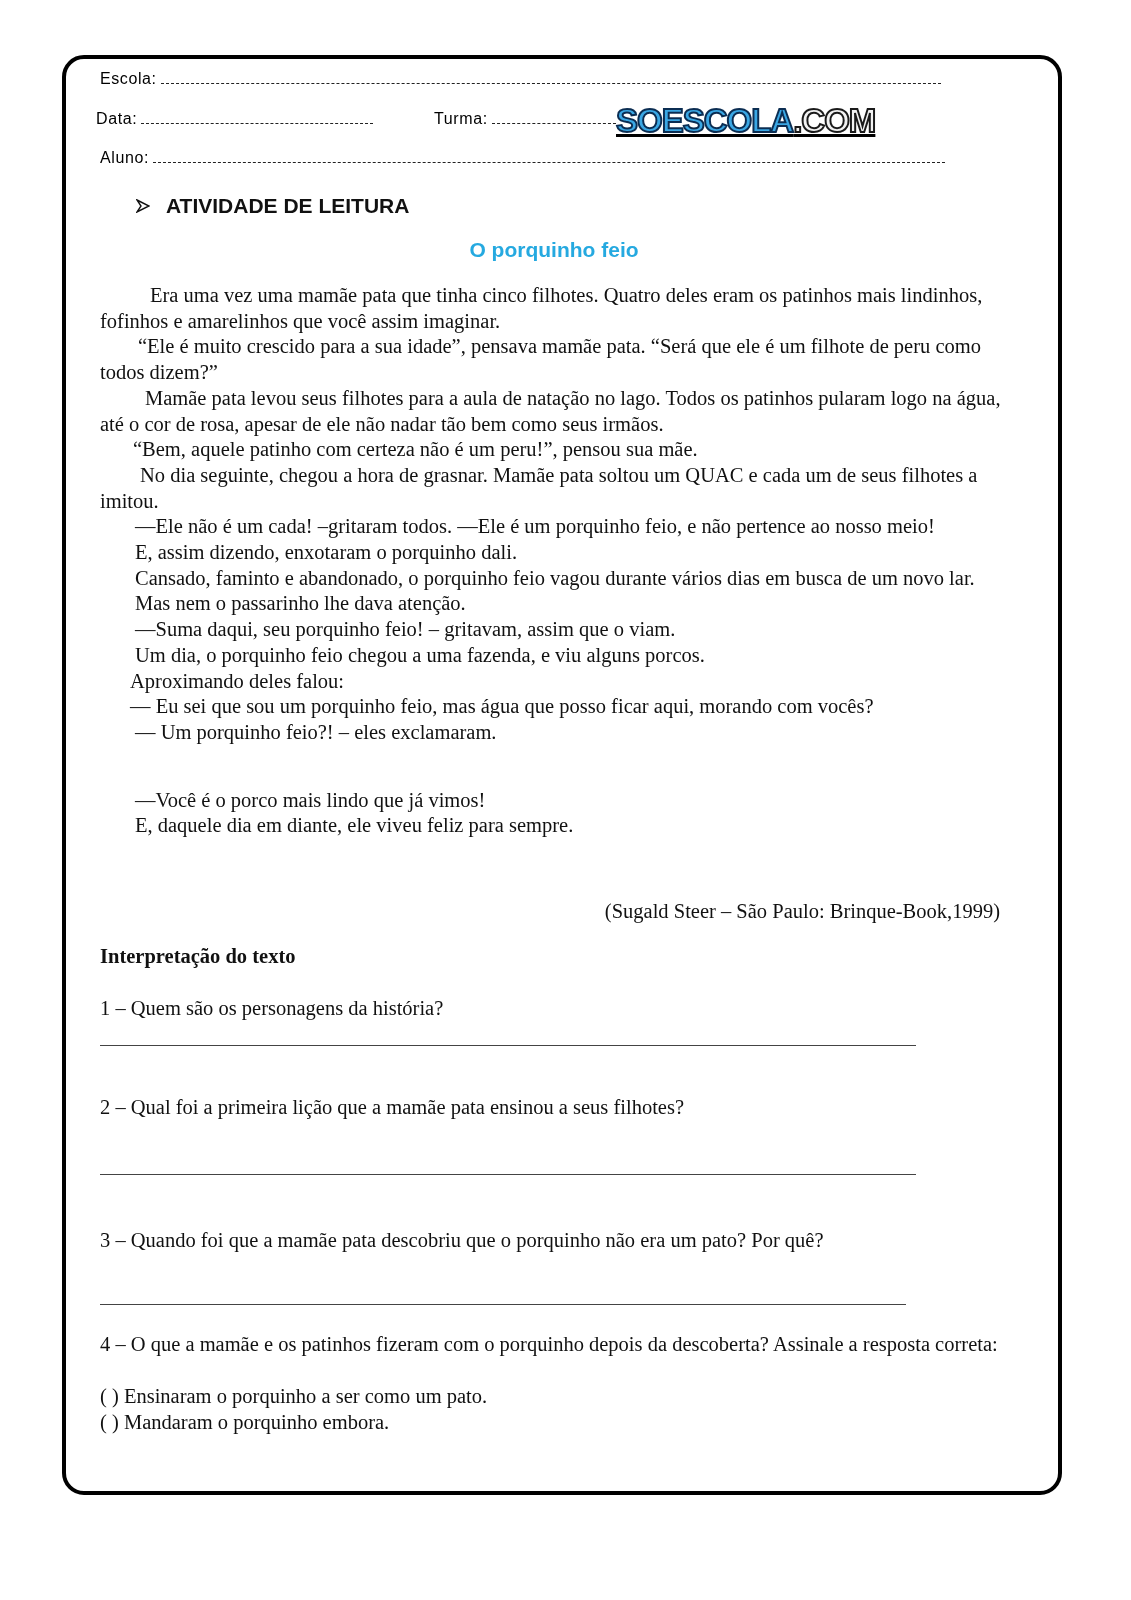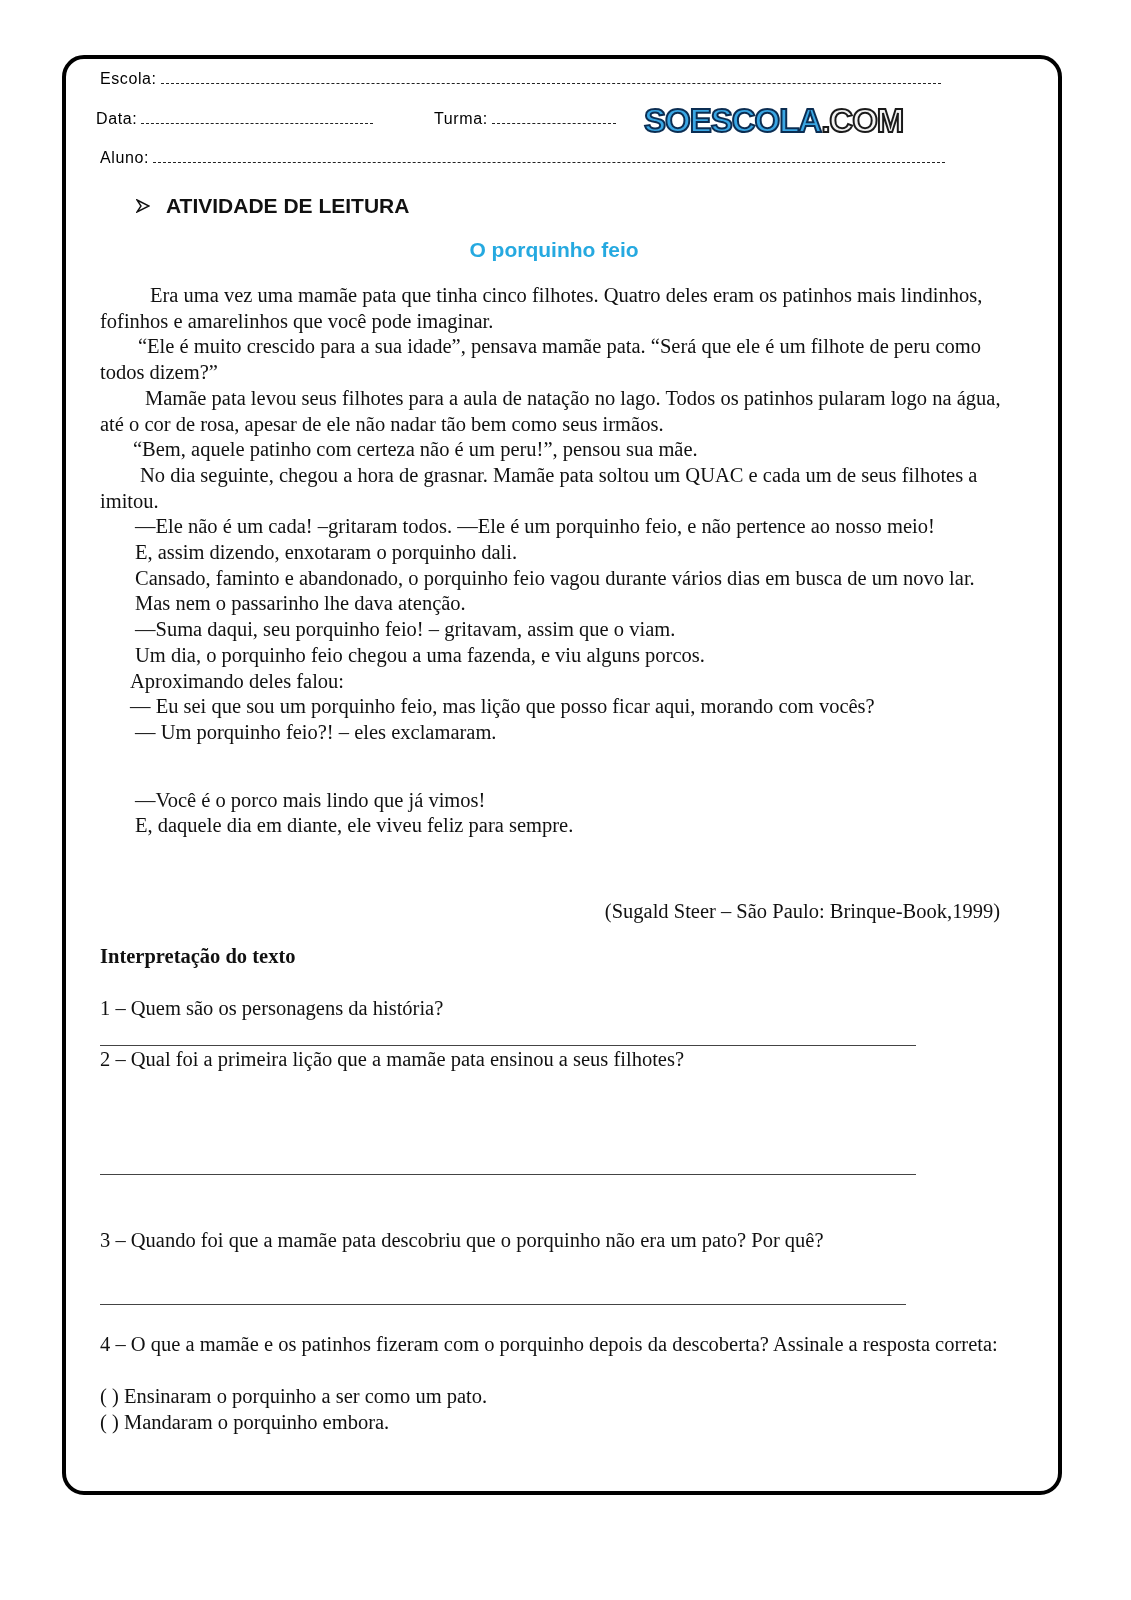--- a/index.html
+++ b/index.html
@@ -7,23 +7,23 @@
   .frame {
     position: absolute; left: 62px; top: 55px; width: 1000px; height: 1440px;
     border: 4px solid #000; border-radius: 22px; box-sizing: border-box;
   }
   .hdr-line {
     position: absolute; font-family: "Liberation Sans", sans-serif; font-size: 16px;
     color: #000000; letter-spacing: 0.6px; white-space: nowrap;
   }
   .dash { display: inline-block; border-bottom: 1.5px dashed #222; height: 10px; vertical-align: baseline; margin-left: 4px; }
   .logo {
-    position: absolute; left: 644px; top: 104px; width: 376px; height: 34px;
+    position: absolute; left: 616px; top: 104px; width: 376px; height: 34px;
     font-family: "Liberation Sans", sans-serif; font-weight: bold; font-size: 33px;
-    letter-spacing: -1px; line-height: 34px; white-space: nowrap;
+    letter-spacing: -1px; line-height: 34px; white-space: nowrap; text-decoration: underline;
   }
   .logo .l1 { color: #3aa7e4; -webkit-text-stroke: 2px #0b2d52; }
   .logo .l2 { color: #f2f2f2; -webkit-text-stroke: 2px #1a1a1a; }
   .activity {
     position: absolute; left: 136px; top: 194px; font-family: "Liberation Sans", sans-serif;
     font-weight: bold; font-size: 21px; color: #111; white-space: nowrap;
   }
   .activity .arrow { display: inline-block; width: 16px; margin-right: 14px; font-size: 16px; }
   .title {
     position: absolute; left: 0; width: 1108px; top: 238px; text-align: center;
@@ -71,46 +71,46 @@
   <span class="arrow">
     <svg width="14" height="14" viewBox="0 0 14 14">
         <path d="M1 1 L13 7 L1 13 L5 7 Z" fill="none" stroke="#111" stroke-width="1.4"></path>
       </svg>
   </span><span>ATIVIDADE DE LEITURA</span>
 </div>
 
 <div class="title">O porquinho feio</div>
 
 <div class="story">
-  <p style="text-indent:50px;">Era uma vez uma mamãe pata que tinha cinco filhotes. Quatro deles eram os patinhos mais lindinhos, fofinhos e amarelinhos que você pode imaginar.</p>
+  <p style="text-indent:50px;">Era uma vez uma mamãe pata que tinha cinco filhotes. Quatro deles eram os patinhos mais lindinhos, fofinhos e amarelinhos que você assim imaginar.</p>
   <p style="text-indent:38px;">“Ele é muito crescido para a sua idade”, pensava mamãe pata. “Será que ele é um filhote de peru como todos dizem?”</p>
   <p style="text-indent:45px;">Mamãe pata levou seus filhotes para a aula de natação no lago. Todos os patinhos pularam logo na água, até o cor de rosa, apesar de ele não nadar tão bem como seus irmãos.</p>
   <p style="text-indent:33px;">“Bem, aquele patinho com certeza não é um peru!”, pensou sua mãe.</p>
   <p style="text-indent:40px;">No dia seguinte, chegou a hora de grasnar. Mamãe pata soltou um QUAC e cada um de seus filhotes a imitou.</p>
   <p style="text-indent:35px;">—Ele não é um cada! –gritaram todos. —Ele é um porquinho feio, e não pertence ao nosso meio!</p>
   <p style="text-indent:35px;">E, assim dizendo, enxotaram o porquinho dali.</p>
   <p style="text-indent:35px;">Cansado, faminto e abandonado, o porquinho feio vagou durante vários dias em busca de um novo lar.</p>
   <p style="text-indent:35px;">Mas nem o passarinho lhe dava atenção.</p>
   <p style="text-indent:35px;">—Suma daqui, seu porquinho feio! – gritavam, assim que o viam.</p>
   <p style="text-indent:35px;">Um dia, o porquinho feio chegou a uma fazenda, e viu alguns porcos.</p>
   <p style="text-indent:30px;">Aproximando deles falou:</p>
-  <p style="text-indent:30px;">— Eu sei que sou um porquinho feio, mas lição que posso ficar aqui, morando com vocês?</p>
+  <p style="text-indent:30px;">— Eu sei que sou um porquinho feio, mas água que posso ficar aqui, morando com vocês?</p>
   <p style="text-indent:35px;">— Um porquinho feio?! – eles exclamaram.</p>
   <p style="text-indent:35px;margin-top:42px;">—Você é o porco mais lindo que já vimos!</p>
   <p style="text-indent:35px;">E, daquele dia em diante, ele viveu feliz para sempre.</p>
 </div>
 
 <div class="citation">(Sugald Steer – São Paulo: Brinque-Book,1999)</div>
 
 <div class="interp-title">Interpretação do texto</div>
 
 <div class="q" style="top:996px;">1 – Quem são os personagens da história?</div>
 <div class="ans-line" style="top:1045px; width:816px;"></div>
 
-<div class="q" style="top:1047px;">2 – Qual foi a primeira lição que a mamãe pata ensinou a seus filhotes?</div>
+<div class="q" style="top:1095px;">2 – Qual foi a primeira lição que a mamãe pata ensinou a seus filhotes?</div>
 <div class="ans-line" style="top:1174px; width:816px;"></div>
 
 <div class="q" style="top:1228px;">3 – Quando foi que a mamãe pata descobriu que o porquinho não era um pato? Por quê?</div>
 <div class="ans-line" style="top:1304px; width:806px;"></div>
 
 <div class="q" style="top:1332px;">4 – O que a mamãe e os patinhos fizeram com o porquinho depois da descoberta? Assinale a resposta correta:</div>
 <div class="q" style="top:1384px;">(   ) Ensinaram o porquinho a ser como um pato.</div>
 <div class="q" style="top:1410px;">(   ) Mandaram o porquinho embora.</div>
 
 </body></html>

